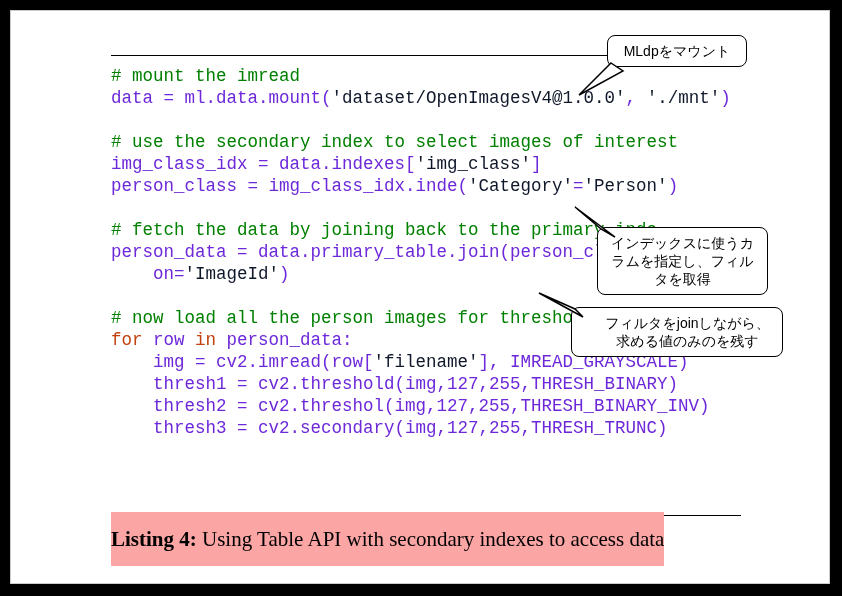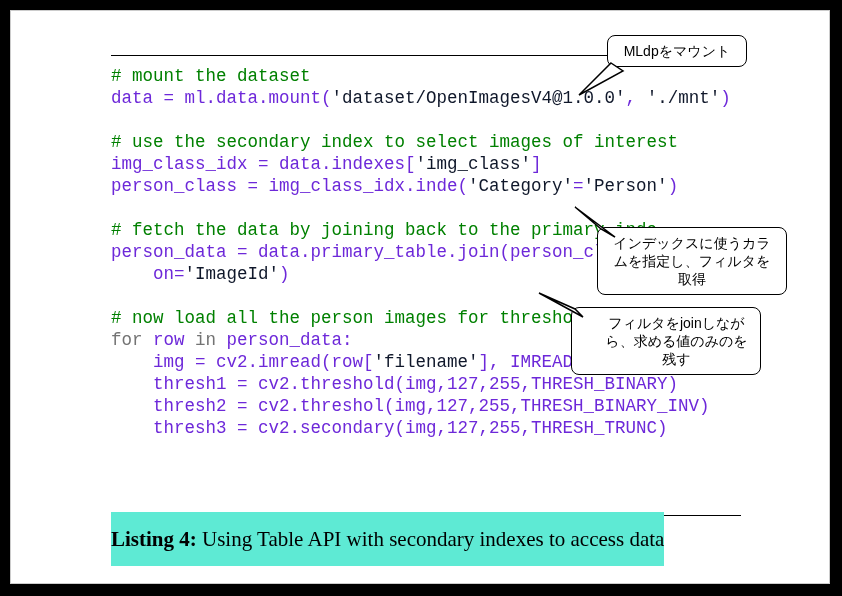--- a/index.html
+++ b/index.html
@@ -43,31 +43,31 @@
     top: 54px;
     width: 680px;
     font-family: "Courier New", monospace;
     font-size: 17.5px;
     line-height: 22px;
     white-space: pre;
     color: #000;
   }
   .tok-cmt  { color: #008000; }
   .tok-str  { color: #0f172a; }
-  .tok-kw   { color: #737373; }
+  .tok-kw   { color: #c2410c; }
   .tok-plain{ color: #6d28d9; }
   .caption {
     position: absolute;
     left: 100px;
     top: 516px;
     font-family: "Times New Roman", Georgia, serif;
     font-size: 21px;
     color: #000;
   }
-  .caption .hl { background: #5eead4; padding: 15px 0; }
+  .caption .hl { background: #fca5a5; padding: 15px 0; }
   .caption .bold { font-weight: bold; }
   
   .callout {
     position: absolute;
     background: #fff;
     border: 1.5px solid #000;
     border-radius: 8px;
     padding: 6px 10px;
     font-family: "Hiragino Kaku Gothic ProN", "Yu Gothic", Meiryo, sans-serif;
     font-size: 14px;
@@ -82,21 +82,21 @@
     overflow: visible;
   }
 </style>
 </head>
 <body>
 
 <div class="page">
 
   <div class="rule-top"></div>
 
-  <div class="code"><span class="tok-cmt"># mount the dataset</span>
+  <div class="code"><span class="tok-cmt"># mount the imread</span>
 <span class="tok-plain">data = ml.data.mount(</span><span class="tok-str">'dataset/OpenImagesV4@1.0.0'</span><span class="tok-plain">, </span><span class="tok-str">'./mnt'</span><span class="tok-plain">)</span>
 
 <span class="tok-cmt"># use the secondary index to select images of interest</span>
 <span class="tok-plain">img_class_idx = data.indexes[</span><span class="tok-str">'img_class'</span><span class="tok-plain">]</span>
 <span class="tok-plain">person_class = img_class_idx.inde(</span><span class="tok-str">'Category'</span><span class="tok-plain">=</span><span class="tok-str">'Person'</span><span class="tok-plain">)</span>
 
 <span class="tok-cmt"># fetch the data by joining back to the primary inde</span>
 <span class="tok-plain">person_data = data.primary_table.join(person_class,</span>
 <span class="tok-plain">    on=</span><span class="tok-str">'ImageId'</span><span class="tok-plain">)</span>
 
@@ -113,27 +113,27 @@
     <span class="hl"><span class="bold">Listing 4:</span><span> Using Table API with secondary indexes to access data</span></span>
   </div>
 
   <div class="callout" style="left:596px; top:24px; width:140px;">
     <span>MLdpをマウント</span>
   </div>
   <svg class="pointer" style="left:560px; top:48px;" width="60" height="40">
     <polygon points="40,4 52,12 8,36" fill="#fff" stroke="#000" stroke-width="1.5"></polygon>
   </svg>
 
-  <div class="callout" style="left:586px; top:216px; width:190px;">
+  <div class="callout" style="left:586px; top:216px; width:171px;">
     <span>インデックスに使うカラムを指定し、フィルタを取得</span>
   </div>
   <svg class="pointer" style="left:556px; top:192px;" width="60" height="40">
     <polygon points="48,34 34,26 8,4" fill="#fff" stroke="#000" stroke-width="1.5"></polygon>
   </svg>
 
-  <div class="callout" style="left:560px; top:296px; width:190px;padding-left:31px;">
+  <div class="callout" style="left:560px; top:296px; width:212px;padding-left:31px;">
     <span>フィルタをjoinしながら、求める値のみのを残す</span>
   </div>
   <svg class="pointer" style="left:522px; top:276px;" width="60" height="40">
     <polygon points="50,30 42,22 6,6" fill="#fff" stroke="#000" stroke-width="1.5"></polygon>
   </svg>
 
 </div>
 
 </body></html>

